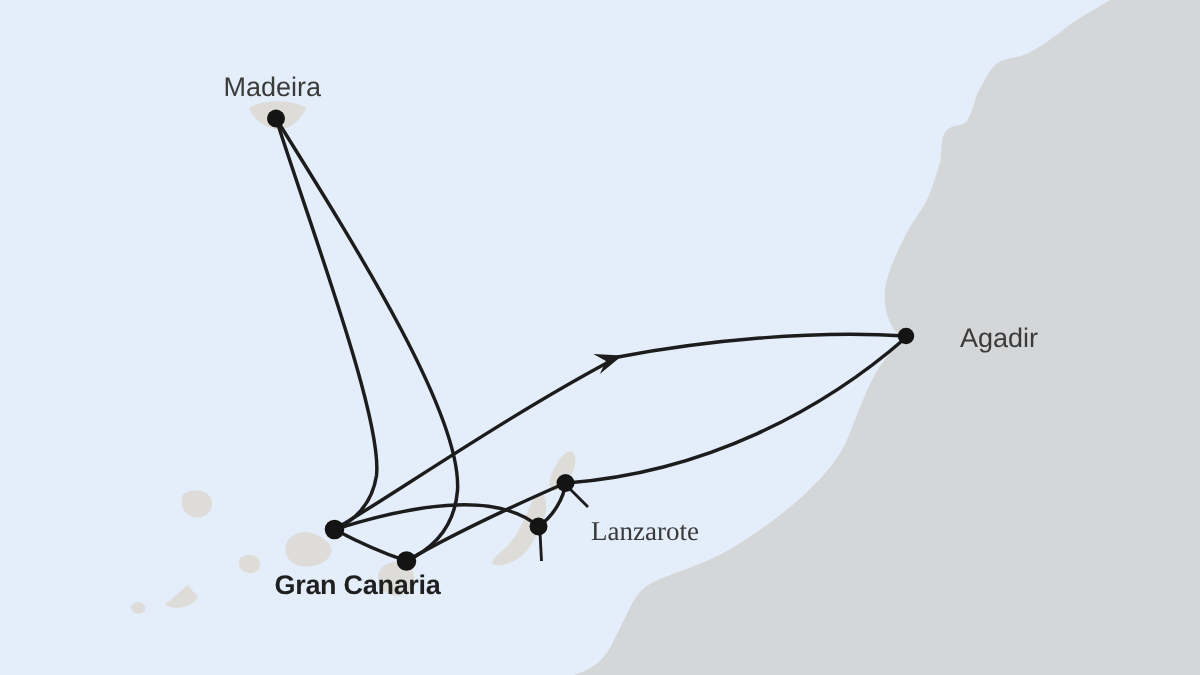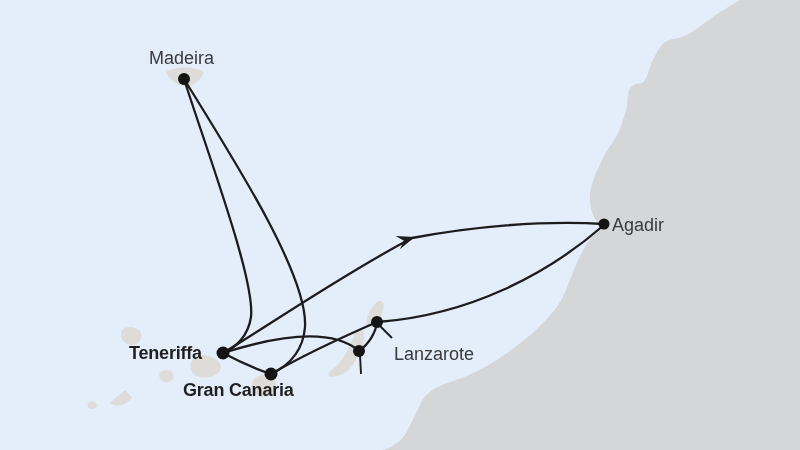--- a/index.html
+++ b/index.html
@@ -78,18 +78,17 @@
         <circle cx="184" cy="79" r="6" fill="#141414"></circle>
         <circle cx="223" cy="353" r="6.5" fill="#141414"></circle>
         <circle cx="271" cy="374" r="6.5" fill="#141414"></circle>
         <circle cx="359" cy="351" r="6" fill="#141414"></circle>
         <circle cx="377" cy="322" r="6" fill="#141414"></circle>
         <circle cx="604" cy="224" r="5.5" fill="#141414"></circle>
       </g>
   </svg>
   <div class="labels" id="labels">
       <div class="port-label" style="left: 149px; top: 48px; color: rgb(58, 58, 58);">Madeira</div>
-      <div class="port-label bold" style="left: 129px; top: 343px; color: rgb(31, 31, 31);">Teneriffa</div>
       <div class="port-label bold" style="left: 141px; top: 380px; color: rgb(31, 31, 31); margin-left: 42px;">Gran Canaria</div>
-      <div class="port-label" style="left: 394px; top: 344px; color: rgb(58, 58, 58);">Lanzarote</div>
-      <div class="port-label" style="left: 612px; top: 215px; color: rgb(58, 58, 58);">Agadir</div>
+      <div class="port-label" style="left: 394px; top: 344px; color: rgb(58, 58, 58); font-family: Liberation Serif, serif;">Lanzarote</div>
+      <div class="port-label" style="left: 640px; top: 215px; color: rgb(58, 58, 58);">Agadir</div>
     </div>
 </div>
 
 </body></html>

